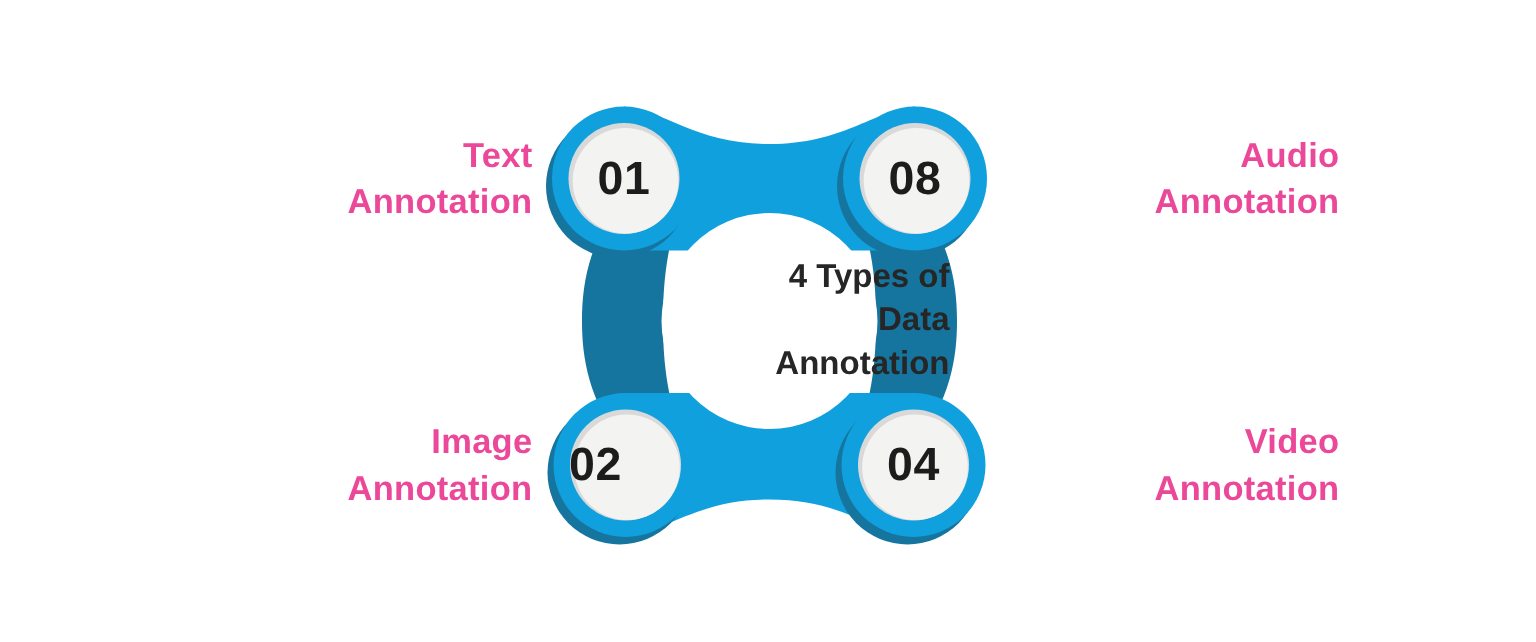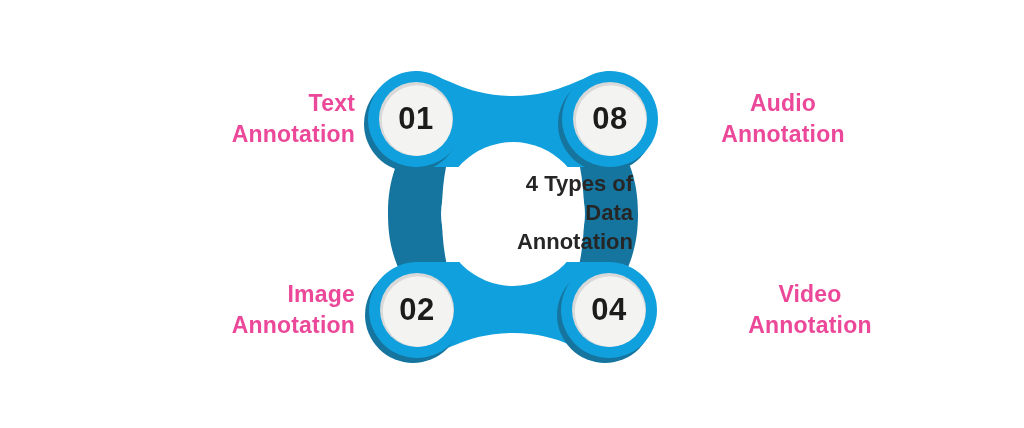--- a/index.html
+++ b/index.html
@@ -23,21 +23,21 @@
   .label {
     position: absolute;
     font-size: 23px;
     font-weight: 700;
     line-height: 31px;
     color: #ec4899;
     letter-spacing: 0.2px;
     white-space: nowrap;
   }
   .label.align-right { text-align: right; width: 200px; }
-  .label.align-left  { text-align: center;  width: 220px; }
+  .label.align-left  { text-align: right;  width: 220px; }
   .node-number {
     position: absolute;
     width: 80px;
     text-align: center;
     font-size: 31px;
     font-weight: 700;
     color: #1c1c1c;
     letter-spacing: 0.5px;
     line-height: 30px;
   }
@@ -48,24 +48,24 @@
     width: 240px;
     text-align: right;
     font-size: 22px;
     font-weight: 700;
     line-height: 29px;
     color: #262626;
   }
   .label-text-annotation  { right: 669px; top: 88px; }
   .label-audio-annotation { left: 673px;  top: 88px; }
   .label-image-annotation { right: 669px; top: 279px; }
-  .label-video-annotation { left: 673px;  top: 279px; margin-left: 27px; }
+  .label-video-annotation { left: 673px;  top: 279px; }
   .number-01 { left: 376px; top: 104px; }
   .number-03 { left: 570px; top: 104px; }
-  .number-02 { left: 377px; top: 295px; }
+  .number-02 { left: 357px; top: 295px; }
   .number-04 { left: 569px; top: 295px; }
 </style>
 </head>
 <body>
 
 <div class="stage">
 
   <svg class="shapes" width="1024" height="428" viewBox="0 0 1024 428" aria-hidden="true">
 
     <path d="M 416 130 C 392 162, 388 190, 388 214 C 388 238, 392 266, 416 298

